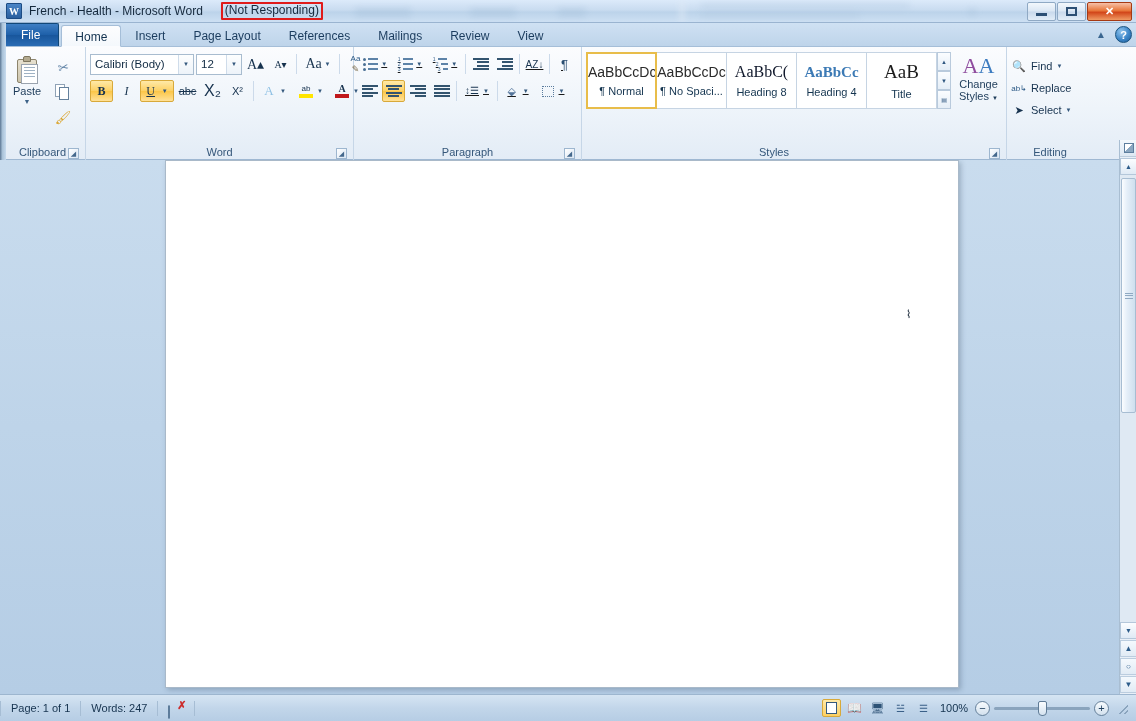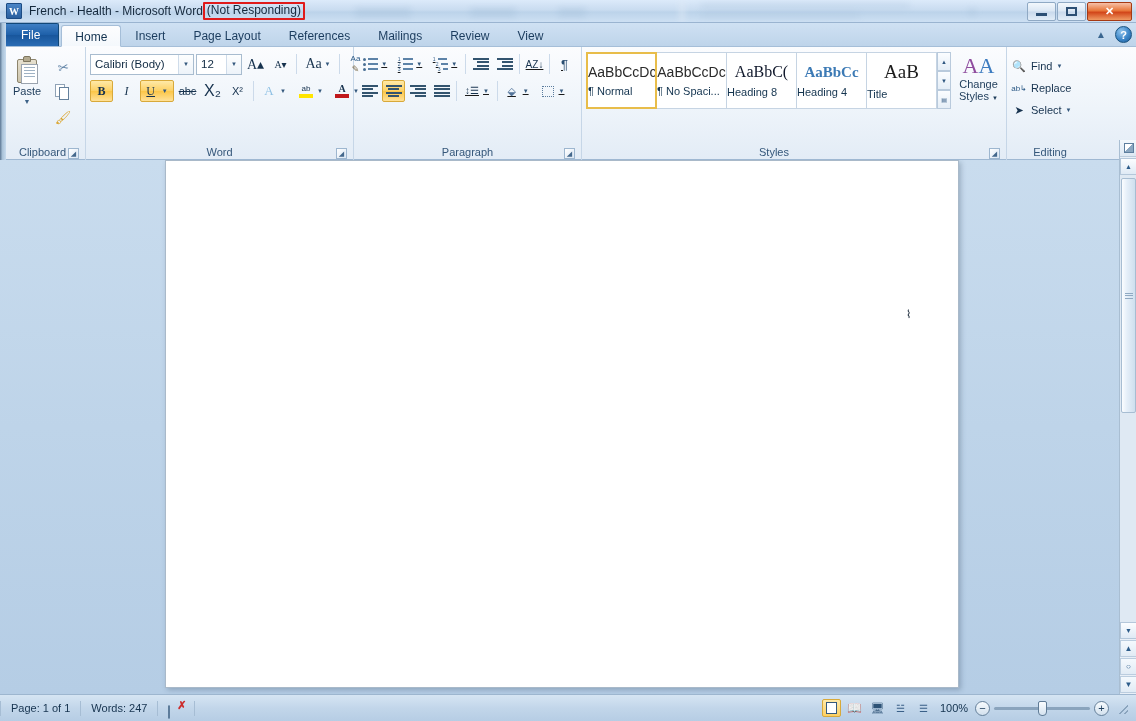--- a/index.html
+++ b/index.html
@@ -38,21 +38,21 @@
     flex: none;
   }
   .title-text {
     margin-left: 7px;
     font-size: 12px;
     color: #14283c;
     white-space: nowrap;
     font-family: "Liberation Sans", sans-serif;
   }
   .not-responding {
-    margin-left: 0;
+    margin-left: 18px;
     font-size: 12px;
     color: #14283c;
     white-space: nowrap;
     border: 2px solid #e01b1b;
     padding: 0px 2px 1px 2px;
     line-height: 13px;
     border-radius: 1px;
   }
   .ghost-row {
     position: absolute;
@@ -272,21 +272,21 @@
   .al-bar { height:2px; background:#33546f; }
 
   
   .styles-group { width: 225px; flex: none; }
   .style-gallery { display: flex; align-items: flex-start; }
   .style-box {
     width: 71px; height: 57px;
     border: 1px solid #c6d4e3;
     background: #fff;
     display: flex; flex-direction: column;
-    align-items: flex-start; justify-content: center;
+    align-items: center; justify-content: center;
     margin-right: -1px;
   }
   .style-box.sel {
     border: 2px solid #e8bd4a;
     box-shadow: 0 0 0 1px #fff inset;
     position: relative; z-index: 2;
   }
   .sb-sample { font-size: 14px; color: #2b2b2b; white-space: nowrap; overflow: hidden; width:100%; text-align:center; }
   .sb-name { font-size: 11px; color: #14344f; margin-top: 5px; white-space: nowrap; overflow:hidden; max-width: 68px; }
   .sb-h1 { font-family:"Liberation Serif",serif; font-weight:normal; color:#0f172a; font-size:16px;}

